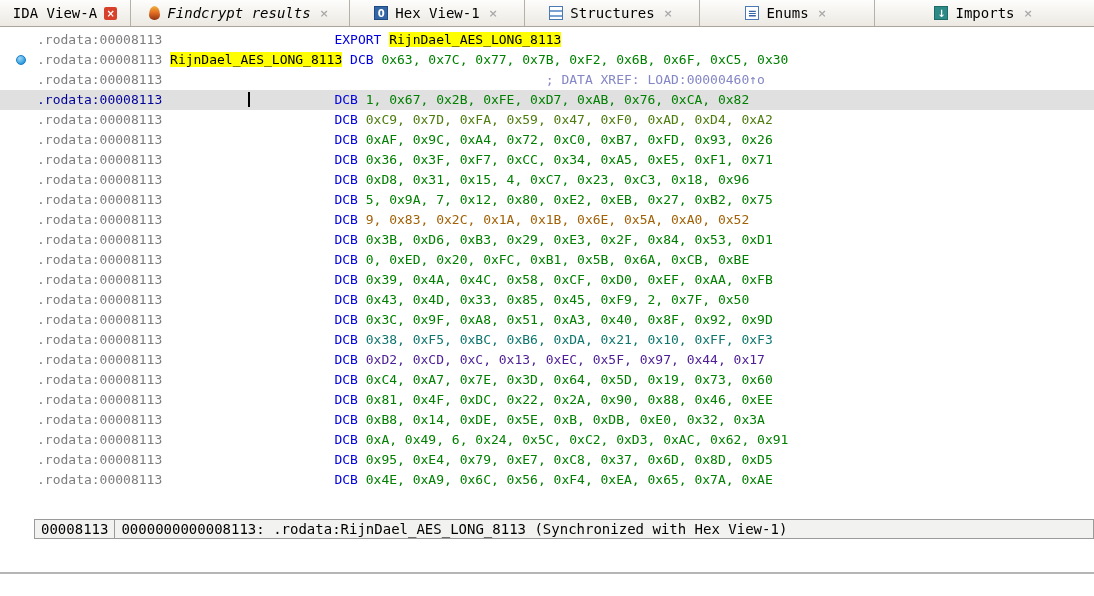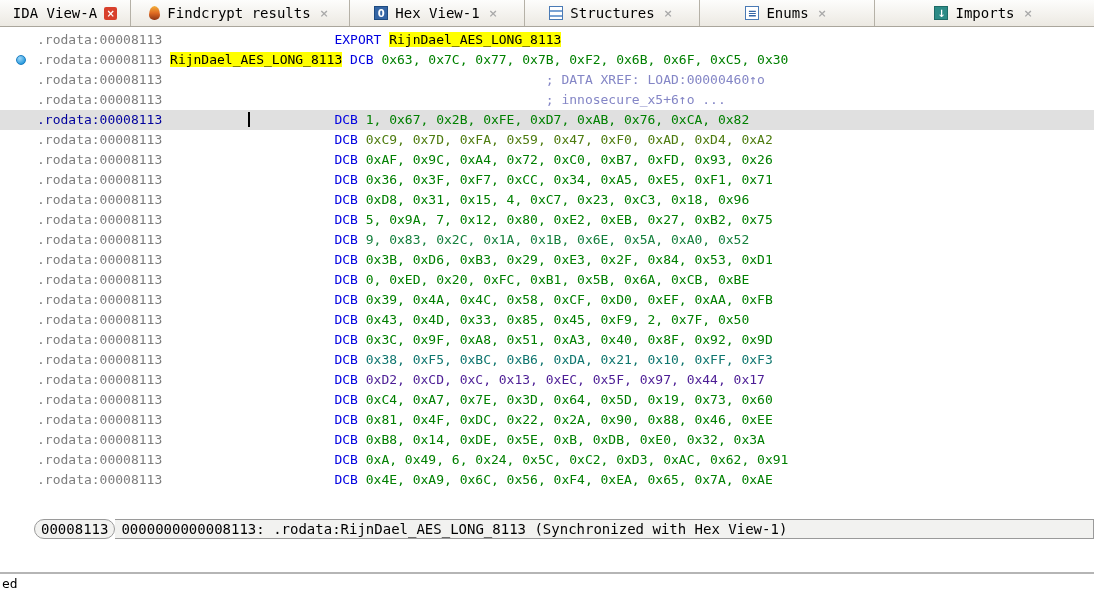--- a/index.html
+++ b/index.html
@@ -7,21 +7,21 @@
   body { font-family:"DejaVu Sans Mono","Liberation Mono",monospace; background:#ffffff; overflow:hidden; }
 
   .screen { position:relative; width:1094px; height:596px; background:#ffffff; }
 
   
   .tabbar { display:flex; height:27px; background:linear-gradient(180deg,#fdfdfc 0%,#ece9e2 100%);
             border-bottom:1px solid #aaa69c; font-size:14px; }
   .tab { display:flex; align-items:center; justify-content:center; gap:7px;
          padding:0 8px; border-right:1px solid #b5b1a7; height:100%; cursor:default; }
   .tab:nth-child(1){ width:131px; }
-  .tab:nth-child(2){ width:219px; }
+  .tab:nth-child(2){ width:219px;font-style:italic; }
   .tab:nth-child(3){ width:175px; }
   .tab:nth-child(4){ width:175px; }
   .tab:nth-child(5){ width:175px; }
   .tab:nth-child(6){ flex:1; border-right:none; }
   .tab-label { white-space:nowrap; color:#000; }
 
   .icon { width:14px; height:14px; display:inline-flex; align-items:center; justify-content:center;
           font:bold 10px "DejaVu Sans",sans-serif; flex:none; }
   .findcrypt-icon { width:11px; height:14px;
           background:linear-gradient(180deg,#f2b03c 0%,#e06a22 50%,#8e3414 100%);
@@ -47,21 +47,21 @@
 
   .nav-dot { position:absolute; left:16px; top:55px; width:10px; height:10px; border-radius:50%;
           background:radial-gradient(circle at 35% 30%, #9fd6f7, #2f9fe0 70%, #1577b5);
           border:1px solid #1b7ec2; }
 
   
   .statusbar { display:flex; margin-top:8px; height:20px; padding-left:34px; font-size:14px;
           background:#ffffff; align-items:stretch; }
   .status-cell { display:flex; align-items:center; border:1px solid #9a9a9a; background:#f2f2f0;
           padding:0 6px; white-space:pre; color:#000; }
-  .addr-cell { min-width:76px;border-radius:10px; }
+  .addr-cell { min-width:76px; }
   .text-cell { flex:1; border-left:none; }
 
   
   .gap { height:33px; background:#ffffff; }
   .splitter { height:2px; background:#b5b5b5; }
   .output { height:22px; background:#ffffff; font-size:13px; line-height:18px; padding:1px 0 0 2px; color:#000; }
 </style>
 </head>
 <body>
 
@@ -96,47 +96,44 @@
         <span class="icon imports-icon"></span>
         <span class="tab-label">Imports</span>
         <span class="tab-close gray"></span>
       </div>
     </div>
 
   <div class="listing">
       <div class="line"><span style="color: rgb(125, 125, 125);">.rodata:00008113</span><span>                      </span><span style="color: rgb(0, 0, 224);">EXPORT </span><span style="background: rgb(255, 255, 0); color: rgb(0, 0, 0);">RijnDael_AES_LONG_8113</span></div>
       <div class="line"><span style="color: rgb(125, 125, 125);">.rodata:00008113</span><span> </span><span style="background: rgb(255, 255, 0); color: rgb(0, 0, 0);">RijnDael_AES_LONG_8113</span><span style="color: rgb(0, 0, 0);"> </span><span style="color: rgb(0, 0, 224);">DCB </span><span style="color: rgb(0, 128, 0);">0x63, 0x7C, 0x77, 0x7B, 0xF2, 0x6B, 0x6F, 0xC5, 0x30</span></div>
       <div class="line"><span style="color: rgb(125, 125, 125);">.rodata:00008113</span><span>                                                 </span><span style="color: rgb(132, 134, 198);">; DATA XREF: LOAD:00000460↑o</span></div>
-      <div class="line"><span style="color: rgb(125, 125, 125);">.rodata:00008113</span><span>                                                 </span><span style="color: rgb(132, 134, 198);">; innosecure_x5+6↑o ...</span></div>
       <div class="line" style="background: rgb(224, 224, 224);"><span style="color: rgb(0, 0, 155);">.rodata:00008113</span><span>                      </span><span style="color: rgb(0, 0, 224);">DCB </span><span style="color: rgb(0, 128, 0);">1, 0x67, 0x2B, 0xFE, 0xD7, 0xAB, 0x76, 0xCA, 0x82</span><span class="caret"></span></div>
       <div class="line"><span style="color: rgb(125, 125, 125);">.rodata:00008113</span><span>                      </span><span style="color: rgb(0, 0, 224);">DCB </span><span style="color: #4d7c0f;">0xC9, 0x7D, 0xFA, 0x59, 0x47, 0xF0, 0xAD, 0xD4, 0xA2</span></div>
       <div class="line"><span style="color: rgb(125, 125, 125);">.rodata:00008113</span><span>                      </span><span style="color: rgb(0, 0, 224);">DCB </span><span style="color: rgb(0, 128, 0); margin-top: 20px;">0xAF, 0x9C, 0xA4, 0x72, 0xC0, 0xB7, 0xFD, 0x93, 0x26</span></div>
       <div class="line"><span style="color: rgb(125, 125, 125);">.rodata:00008113</span><span>                      </span><span style="color: rgb(0, 0, 224);">DCB </span><span style="color: rgb(0, 128, 0);">0x36, 0x3F, 0xF7, 0xCC, 0x34, 0xA5, 0xE5, 0xF1, 0x71</span></div>
       <div class="line"><span style="color: rgb(125, 125, 125);">.rodata:00008113</span><span>                      </span><span style="color: rgb(0, 0, 224);">DCB </span><span style="color: rgb(0, 128, 0);">0xD8, 0x31, 0x15, 4, 0xC7, 0x23, 0xC3, 0x18, 0x96</span></div>
       <div class="line"><span style="color: rgb(125, 125, 125);">.rodata:00008113</span><span>                      </span><span style="color: rgb(0, 0, 224);">DCB </span><span style="color: rgb(0, 128, 0);">5, 0x9A, 7, 0x12, 0x80, 0xE2, 0xEB, 0x27, 0xB2, 0x75</span></div>
-      <div class="line"><span style="color: rgb(125, 125, 125);">.rodata:00008113</span><span>                      </span><span style="color: rgb(0, 0, 224);">DCB </span><span style="color: #15803d;">9, 0x83, 0x2C, 0x1A, 0x1B, 0x6E, 0x5A, 0xA0, 0x52</span></div>
+      <div class="line"><span style="color: rgb(125, 125, 125);">.rodata:00008113</span><span>                      </span><span style="color: rgb(0, 0, 224);">DCB </span><span style="color: #a16207;">9, 0x83, 0x2C, 0x1A, 0x1B, 0x6E, 0x5A, 0xA0, 0x52</span></div>
       <div class="line"><span style="color: rgb(125, 125, 125);">.rodata:00008113</span><span>                      </span><span style="color: rgb(0, 0, 224);">DCB </span><span style="color: rgb(0, 128, 0);">0x3B, 0xD6, 0xB3, 0x29, 0xE3, 0x2F, 0x84, 0x53, 0xD1</span></div>
       <div class="line"><span style="color: rgb(125, 125, 125);">.rodata:00008113</span><span>                      </span><span style="color: rgb(0, 0, 224);">DCB </span><span style="color: rgb(0, 128, 0);">0, 0xED, 0x20, 0xFC, 0xB1, 0x5B, 0x6A, 0xCB, 0xBE</span></div>
       <div class="line"><span style="color: rgb(125, 125, 125);">.rodata:00008113</span><span>                      </span><span style="color: rgb(0, 0, 224);">DCB </span><span style="color: rgb(0, 128, 0);">0x39, 0x4A, 0x4C, 0x58, 0xCF, 0xD0, 0xEF, 0xAA, 0xFB</span></div>
       <div class="line"><span style="color: rgb(125, 125, 125);">.rodata:00008113</span><span>                      </span><span style="color: rgb(0, 0, 224);">DCB </span><span style="color: rgb(0, 128, 0);">0x43, 0x4D, 0x33, 0x85, 0x45, 0xF9, 2, 0x7F, 0x50</span></div>
       <div class="line"><span style="color: rgb(125, 125, 125);">.rodata:00008113</span><span>                      </span><span style="color: rgb(0, 0, 224);">DCB </span><span style="color: rgb(0, 128, 0);">0x3C, 0x9F, 0xA8, 0x51, 0xA3, 0x40, 0x8F, 0x92, 0x9D</span></div>
       <div class="line"><span style="color: rgb(125, 125, 125);">.rodata:00008113</span><span>                      </span><span style="color: rgb(0, 0, 224);">DCB </span><span style="color: #0f766e;">0x38, 0xF5, 0xBC, 0xB6, 0xDA, 0x21, 0x10, 0xFF, 0xF3</span></div>
       <div class="line"><span style="color: rgb(125, 125, 125);">.rodata:00008113</span><span>                      </span><span style="color: rgb(0, 0, 224);">DCB </span><span style="color: #4c1d95;">0xD2, 0xCD, 0xC, 0x13, 0xEC, 0x5F, 0x97, 0x44, 0x17</span></div>
       <div class="line"><span style="color: rgb(125, 125, 125);">.rodata:00008113</span><span>                      </span><span style="color: rgb(0, 0, 224);">DCB </span><span style="color: rgb(0, 128, 0);">0xC4, 0xA7, 0x7E, 0x3D, 0x64, 0x5D, 0x19, 0x73, 0x60</span></div>
       <div class="line"><span style="color: rgb(125, 125, 125);">.rodata:00008113</span><span>                      </span><span style="color: rgb(0, 0, 224);">DCB </span><span style="color: rgb(0, 128, 0); margin-top: 36px;">0x81, 0x4F, 0xDC, 0x22, 0x2A, 0x90, 0x88, 0x46, 0xEE</span></div>
       <div class="line"><span style="color: rgb(125, 125, 125);">.rodata:00008113</span><span>                      </span><span style="color: rgb(0, 0, 224);">DCB </span><span style="color: rgb(0, 128, 0);">0xB8, 0x14, 0xDE, 0x5E, 0xB, 0xDB, 0xE0, 0x32, 0x3A</span></div>
       <div class="line"><span style="color: rgb(125, 125, 125);">.rodata:00008113</span><span>                      </span><span style="color: rgb(0, 0, 224);">DCB </span><span style="color: rgb(0, 128, 0);">0xA, 0x49, 6, 0x24, 0x5C, 0xC2, 0xD3, 0xAC, 0x62, 0x91</span></div>
+      <div class="line"><span style="color: rgb(125, 125, 125);">.rodata:00008113</span><span>                      </span><span style="color: rgb(0, 0, 224);">DCB </span><span style="color: rgb(0, 128, 0);">0x95, 0xE4, 0x79, 0xE7, 0xC8, 0x37, 0x6D, 0x8D, 0xD5</span></div>
       <div class="line"><span style="color: rgb(125, 125, 125);">.rodata:00008113</span><span>                      </span><span style="color: rgb(0, 0, 224);">DCB </span><span style="color: rgb(0, 128, 0);">0x4E, 0xA9, 0x6C, 0x56, 0xF4, 0xEA, 0x65, 0x7A, 0xAE</span></div>
     </div>
   <div class="nav-dot"></div>
 
   <div class="statusbar">
     <span class="status-cell addr-cell">00008113</span>
     <span class="status-cell text-cell">0000000000008113: .rodata:RijnDael_AES_LONG_8113 (Synchronized with Hex View-1)</span>
   </div>
 
   <div class="gap"></div>
   <div class="splitter"></div>
-  <div class="output">
-    <span>ed</span>
-  </div>
 
 </div>
 
 </body></html>

